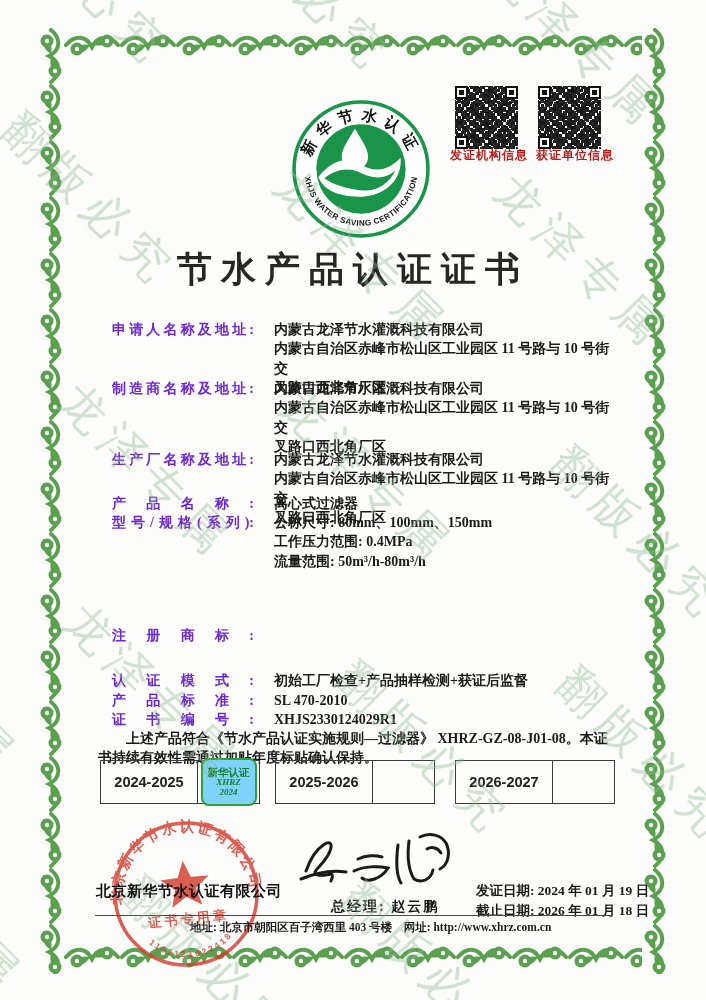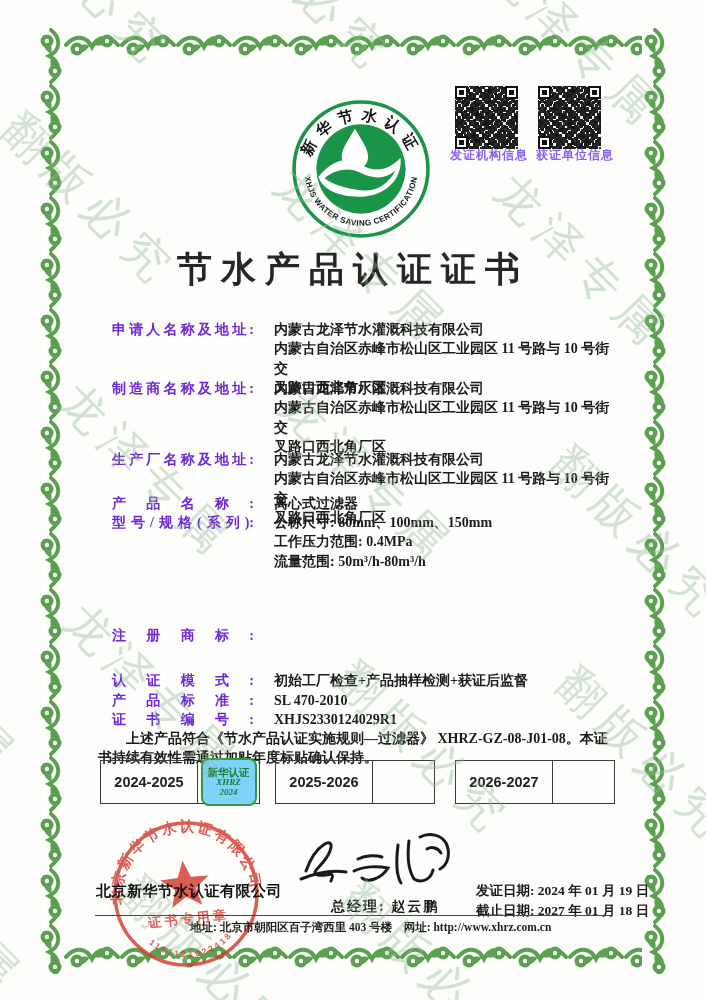--- a/index.html
+++ b/index.html
@@ -17,21 +17,21 @@
          letter-spacing:9px;color:#262626;z-index:3;font-family:"Liberation Sans","DejaVu Sans",sans-serif;}
   .qr{width:63px;height:63px;position:absolute;z-index:3;
       background:
         repeating-conic-gradient(#1c1c1c 0% 25%, rgba(255,255,255,0) 0% 50%),
         repeating-conic-gradient(rgba(255,255,255,0) 0% 25%, #2a2a2a 0% 50%),
         repeating-conic-gradient(#111 0% 25%, #f7f7f7 0% 50%);
       background-size:6px 6px,9px 9px,13px 13px;
       background-position:0 0,2px 3px,1px 1px;}
   .finder{position:absolute;width:13px;height:13px;border:2.5px solid #111;background:#fff;box-sizing:border-box;}
   .finder::after{content:"";position:absolute;inset:2px;background:#111;}
-  .qr-label{position:absolute;z-index:3;font-size:12px;font-weight:700;letter-spacing:1px;color:#8b5cf6;}
+  .qr-label{position:absolute;z-index:3;font-size:12px;font-weight:700;letter-spacing:1px;color:#b91c1c;}
   
   .field-row{position:absolute;left:112px;width:500px;display:flex;z-index:3;}
   .f-label{width:142px;flex:0 0 142px;text-align:justify;text-align-last:justify;
            font-size:14px;font-weight:700;line-height:19px;color:#6d28d9;}
   .f-value{margin-left:20px;font-size:14px;font-weight:700;line-height:19.3px;color:#1b1b1b;}
   .statement{position:absolute;left:98px;top:729px;width:516px;font-size:14px;font-weight:700;
              line-height:19px;text-indent:2em;z-index:3;color:#1b1b1b;}
   
   .ybox{position:absolute;top:760px;height:44px;width:160px;border:1.5px solid #3c3c3c;
         display:flex;z-index:3;background:rgba(255,255,255,.0);box-sizing:border-box;}
@@ -237,16 +237,16 @@
     <path d="M5,52 C22,45 38,43 50,45"></path>
     <path d="M62,32 C70,28 80,28 86,30 M58,44 C68,39 82,39 92,41 C85,52 72,56 66,51"></path>
     <path d="M102,18 C100,34 100,48 105,56 M113,14 C111,30 113,44 118,52 C126,57 135,52 137,43"></path>
     <path d="M124,10 C134,5 145,8 150,16 C155,26 152,38 144,42 M131,22 C136,19 142,21 145,26"></path>
   </g>
 </svg>
 <div class="abs manager">总经理: 赵云鹏</div>
 
 <div class="abs dates">
   <div>发证日期: 2024 年 01 月 19 日</div>
-  <div>截止日期: 2027 年 01 月 18 日</div>
+  <div>截止日期: 2026 年 01 月 18 日</div>
 </div>
 <div class="abs rule"></div>
 <div class="abs footer">地址: 北京市朝阳区百子湾西里 403 号楼　网址: http://www.xhrz.com.cn</div>
 
 </body></html>

